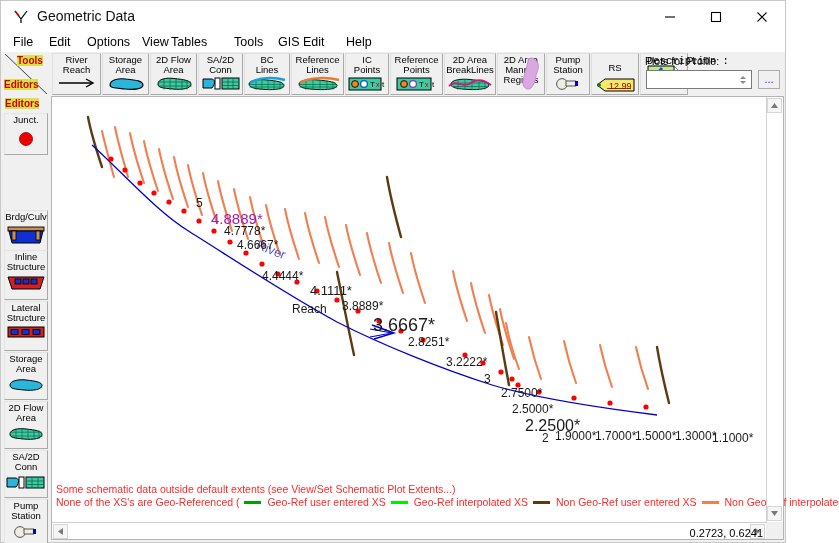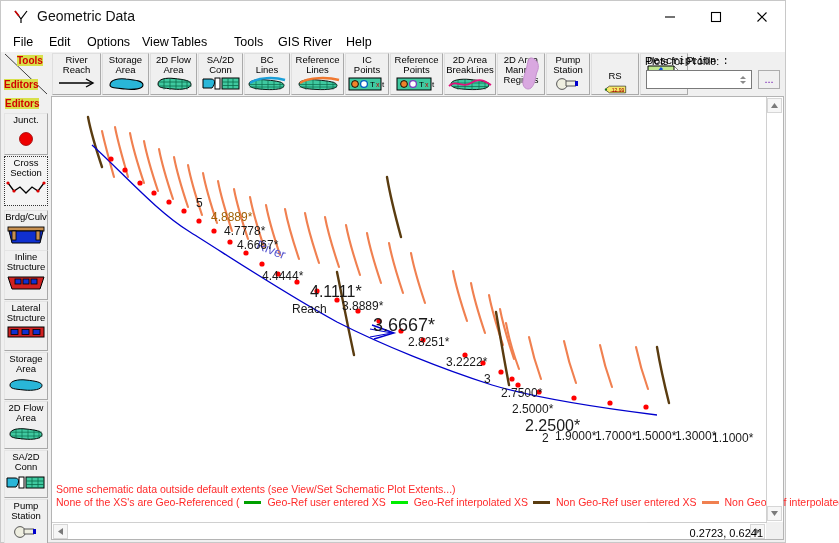--- a/index.html
+++ b/index.html
@@ -118,21 +118,21 @@
     </div>
   </div>
 
   <div id="menubar">
     <div class="menu-item" style="left:8px">File</div>
     <div class="menu-item" style="left:44px">Edit</div>
     <div class="menu-item" style="left:82px">Options</div>
     <div class="menu-item" style="left:137px">View</div>
     <div class="menu-item" style="left:166px">Tables</div>
     <div class="menu-item" style="left:229px">Tools</div>
-    <div class="menu-item" style="left:273px">GIS River</div>
+    <div class="menu-item" style="left:273px">GIS Edit</div>
     <div class="menu-item" style="left:341px">Help</div>
   </div>
 
   <div id="toolbar">
 
     <div id="tools-tab-area">
       <svg id="tools-diag" viewBox="0 0 46 44">
         <path d="M2 2 L44 42" stroke="#404040" stroke-width="1"></path>
       </svg>
       <div id="tools-label">Tools</div>
@@ -256,21 +256,21 @@
       <div class="tb-lab">Pump</div>
       <div class="tb-lab">Station</div>
       <svg class="tb-ico" width="40" height="14" viewBox="0 0 40 14">
         <circle cx="14" cy="8" r="5.4" fill="#eeeee0" stroke="#555" stroke-width="1"></circle>
         <path d="M18 5 H28 V10 H18 Z" fill="#eeeee0" stroke="#555" stroke-width="1"></path>
         <rect x="27" y="5" width="3" height="5" fill="#0000cd"></rect>
       </svg>
     </div>
 
     <div class="tb-group" style="left:590px;width:48px">
-      <div class="tb-lab" style="margin-top:16px">RS</div>
+      <div class="tb-lab" style="margin-top:8px">RS</div>
       <svg class="tb-ico" style="margin-top:4px" width="42" height="16" viewBox="0 0 42 16">
         <path d="M11 2 L40 2 L40 14 L11 14 L3 8 Z" fill="#f5e96a" stroke="#000" stroke-width="1"></path>
         <circle cx="5" cy="8" r="2" fill="#1a7a1a"></circle>
         <text x="15" y="12" font-size="9" fill="#a00000" font-family="Liberation Sans, sans-serif">12.99</text>
         <path d="M13 11.5 H37" stroke="#a00000" stroke-width="0.8"></path>
       </svg>
     </div>
 
     <div class="tb-group" style="left:639px;width:48px">
       <svg style="margin-top:9px" width="36" height="26" viewBox="0 0 36 26">
@@ -301,31 +301,20 @@
       <div id="editors-text">Editors</div>
     </div>
 
     <div class="sb-btn" style="top:17px;height:42px">
       <div class="sb-lab">Junct.</div>
       <svg style="margin-top:4px" width="20" height="20" viewBox="0 0 20 20">
         <circle cx="10" cy="10" r="6.5" fill="#ee0000" stroke="#900" stroke-width="0.8"></circle>
         </svg>
     </div>
 
-    <div class="sb-btn" style="top:60px;height:50px;border:1px dotted #333;background:#f4f4f4">
-      <div class="sb-lab">Cross</div>
-      <div class="sb-lab">Section</div>
-      <svg style="margin-top:2px" width="40" height="18" viewBox="0 0 40 18">
-        <path d="M2 3 L8 11 L14 7 L20 13 L26 7 L32 11 L38 3" stroke="#000" stroke-width="1.3" fill="none"></path>
-        <circle cx="2" cy="3" r="1.6" fill="#d00"></circle>
-          <circle cx="8" cy="11" r="1.6" fill="#d00"></circle>
-        <circle cx="32" cy="11" r="1.6" fill="#d00"></circle>
-          <circle cx="38" cy="3" r="1.6" fill="#d00"></circle>
-      </svg>
-    </div>
 
     <div class="sb-btn" style="top:114px;height:42px">
       <div class="sb-lab">Brdg/Culv</div>
       <svg style="margin-top:3px" width="40" height="20" viewBox="0 0 40 20">
         <rect x="2" y="2" width="36" height="4" fill="#c89050" stroke="#000" stroke-width="0.9"></rect>
         <path d="M3 6 L6 18 H34 L37 6 Z" fill="#1030d0" stroke="#000" stroke-width="1"></path>
         <rect x="6" y="6" width="4" height="9" fill="#c89050" stroke="#000" stroke-width="0.8"></rect>
         <rect x="30" y="6" width="4" height="9" fill="#c89050" stroke="#000" stroke-width="0.8"></rect>
       </svg>
     </div>
@@ -478,25 +467,25 @@
           <circle cx="558" cy="306" r="2.6"></circle>
             <circle cx="594" cy="310" r="2.6"></circle>
         </g>
       </svg>
 
       <div style="position:absolute;left:208px;top:140px;color:#5a5ad0;font-size:13px;
                   transform:rotate(22deg);transform-origin:left top;">River</div>
       <div style="position:absolute;left:240px;top:205px;color:#1a1a1a;font-size:12px;">Reach</div>
 
       <div style="position:absolute;left:144px;top:99px;font-size:12px;color:#1a1a1a">5</div>
-      <div style="position:absolute;left:159px;top:113px;font-size:12px;color:#a16207">4.8889*</div>
+      <div style="position:absolute;left:159px;top:113px;font-size:15px;color:#a21caf">4.8889*</div>
       <div style="position:absolute;left:172px;top:127px;font-size:12px;color:#1a1a1a">4.7778*</div>
       <div style="position:absolute;left:185px;top:141px;font-size:12px;color:#1a1a1a">4.6667*</div>
       <div style="position:absolute;left:210px;top:172px;font-size:12px;color:#1a1a1a">4.4444*</div>
-      <div style="position:absolute;left:258px;top:186px;font-size:16px;color:#1a1a1a">4.1111*</div>
+      <div style="position:absolute;left:258px;top:186px;font-size:13px;color:#1a1a1a">4.1111*</div>
       <div style="position:absolute;left:290px;top:202px;font-size:12px;color:#1a1a1a">3.8889*</div>
       <div style="position:absolute;left:321px;top:218px;font-size:18px;color:#1a1a1a">3.6667*</div>
       <div style="position:absolute;left:356px;top:238px;font-size:12px;color:#1a1a1a">2.8251*</div>
       <div style="position:absolute;left:394px;top:258px;font-size:12px;color:#1a1a1a">3.2222*</div>
       <div style="position:absolute;left:432px;top:275px;font-size:12px;color:#1a1a1a">3</div>
       <div style="position:absolute;left:449px;top:289px;font-size:12px;color:#1a1a1a">2.7500*</div>
       <div style="position:absolute;left:460px;top:305px;font-size:12px;color:#1a1a1a">2.5000*</div>
       <div style="position:absolute;left:473px;top:320px;font-size:16px;color:#1a1a1a">2.2500*</div>
       <div style="position:absolute;left:490px;top:334px;font-size:12px;color:#1a1a1a">2</div>
       <div style="position:absolute;left:503px;top:332px;font-size:12px;color:#1a1a1a">1.9000*</div>

